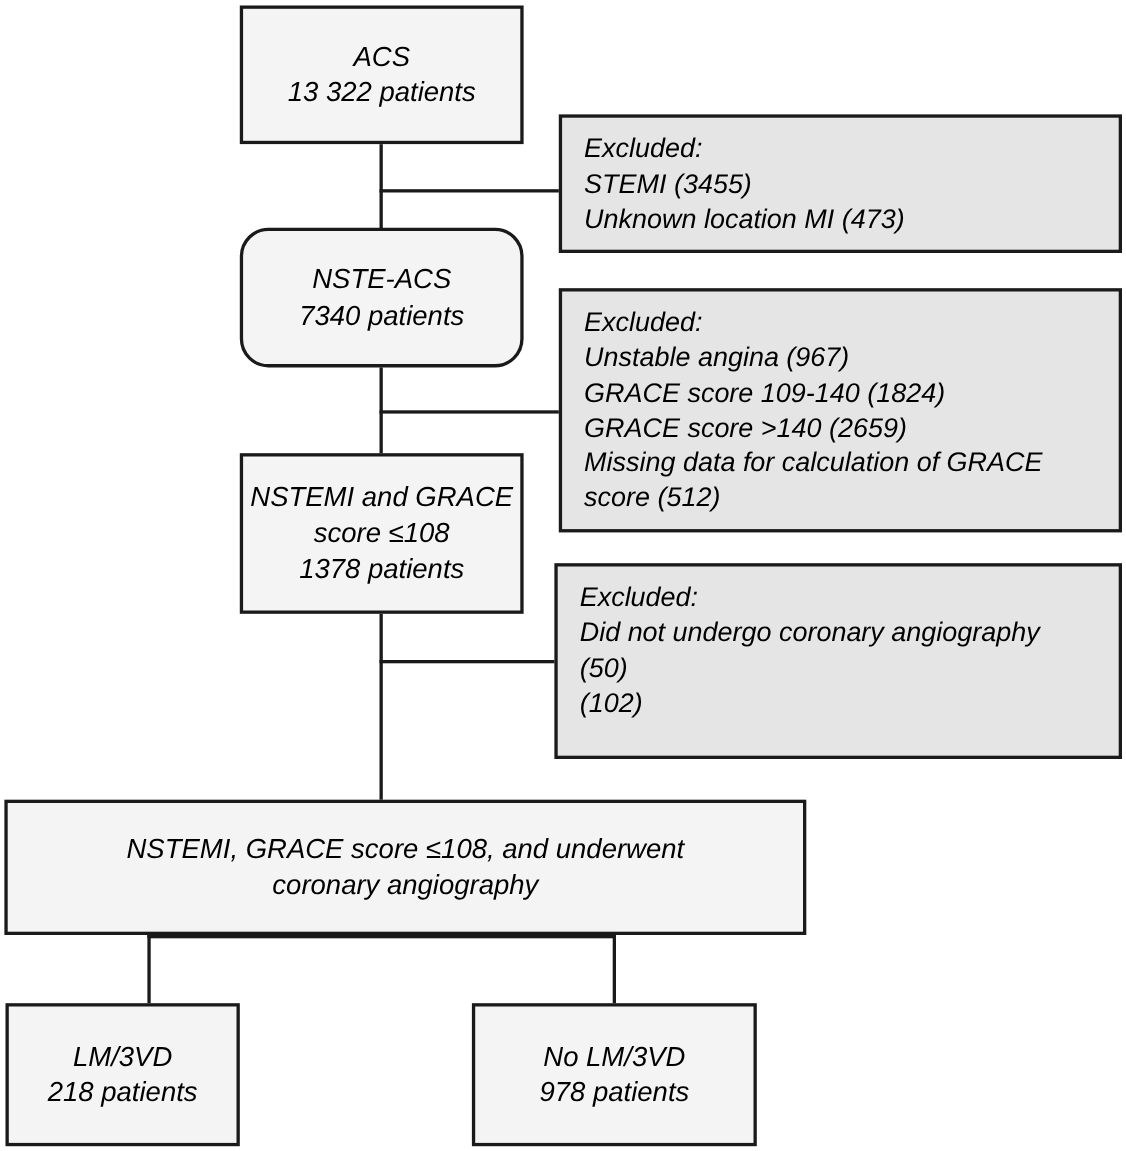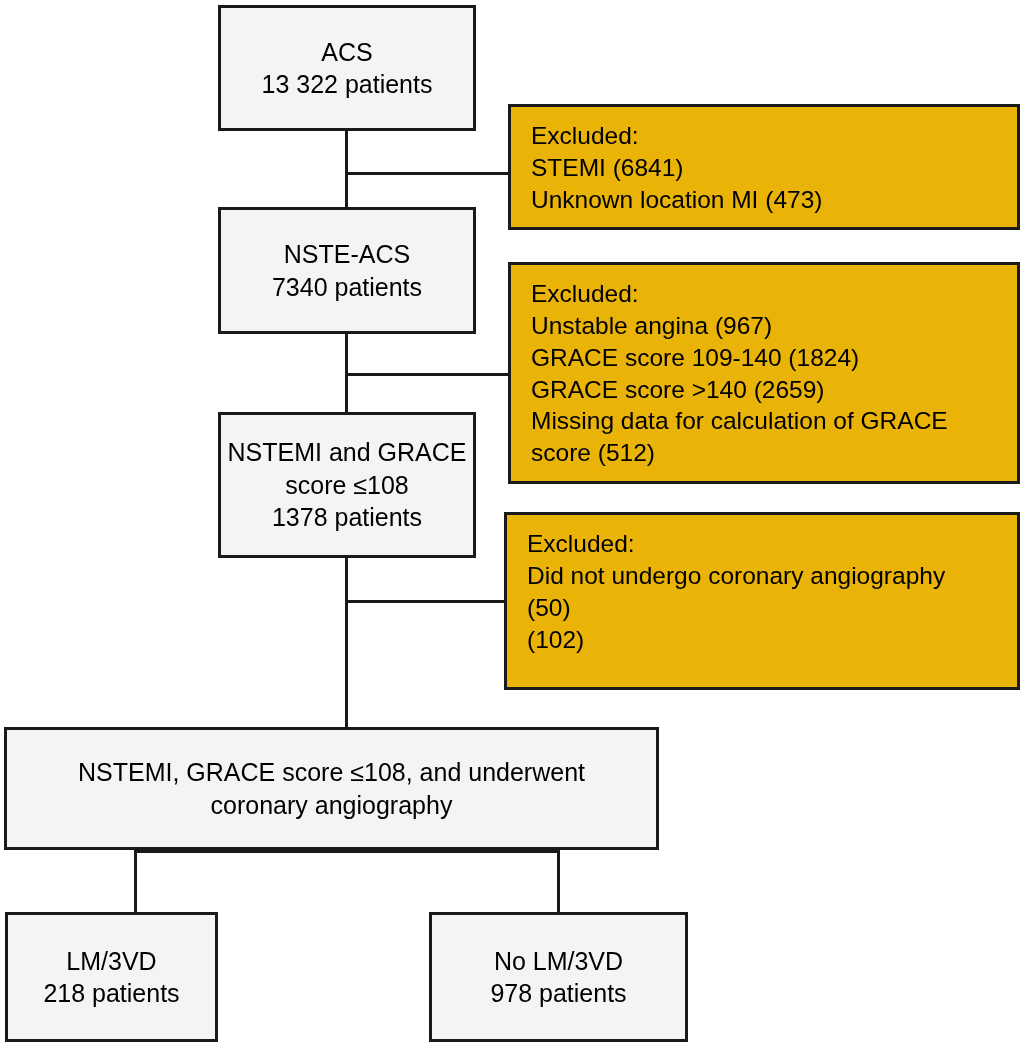--- a/index.html
+++ b/index.html
@@ -25,46 +25,47 @@
     background: #f4f4f4;
     display: flex;
     flex-direction: column;
     justify-content: center;
     color: #000000;
     line-height: 1.30;
   }
   .node .line {
     display: block;
     white-space: pre;
+    font-style: italic;
   }
   .primary {
     align-items: center;
     text-align: center;
     font-size: 25px;
   }
   .exclusion {
-    background: #eab308;
+    background: #e5e5e5;
     justify-content: flex-start;
     align-items: flex-start;
     text-align: left;
     font-size: 24.5px;
     padding: 13px 0 0 20px;
   }
   .connector {
     position: absolute;
     background: #1a1a1a;
   }
   .v { width: 3px; }
   .h { height: 3px; }
 
   
   #node-acs      { left: 218px; top: 5px;   width: 258px; height: 126px; }
-  #node-nsteacs  { left: 218px; top: 207px; width: 258px; height: 127px; }
+  #node-nsteacs  { left: 218px; top: 207px; width: 258px; height: 127px; border-radius: 26px; }
   #node-nstemi   { left: 218px; top: 412px; width: 258px; height: 146px; }
-  #node-underwent{ left: 4px;   top: 727px; width: 655px; height: 123px; }
+  #node-underwent{ left: 4px;   top: 727px; width: 729px; height: 123px; }
   #node-lm3vd    { left: 5px;   top: 912px; width: 213px; height: 130px; }
   #node-nolm3vd  { left: 429px; top: 912px; width: 259px; height: 130px; align-items: center; }
 
   
   #node-excl-1 { left: 508px; top: 104px; width: 512px; height: 126px; }
   #node-excl-2 { left: 508px; top: 262px; width: 512px; height: 222px; }
   #node-excl-3 { left: 504px; top: 512px; width: 516px; height: 178px; }
 </style>
 </head>
 <body>
@@ -110,21 +111,21 @@
     <span class="line">218 patients</span>
   </div>
 
   <div class="node primary" id="node-nolm3vd">
     <span class="line">No LM/3VD</span>
     <span class="line">978 patients</span>
   </div>
 
   <div class="node exclusion" id="node-excl-1">
     <span class="line">Excluded:</span>
-    <span class="line">STEMI (6841)</span>
+    <span class="line">STEMI (3455)</span>
     <span class="line">Unknown location MI (473)</span>
   </div>
 
   <div class="node exclusion" id="node-excl-2">
     <span class="line">Excluded:</span>
     <span class="line">Unstable angina (967)</span>
     <span class="line">GRACE score 109-140 (1824)</span>
     <span class="line">GRACE score &gt;140 (2659)</span>
     <span class="line">Missing data for calculation of GRACE</span>
     <span class="line">score (512)</span>

